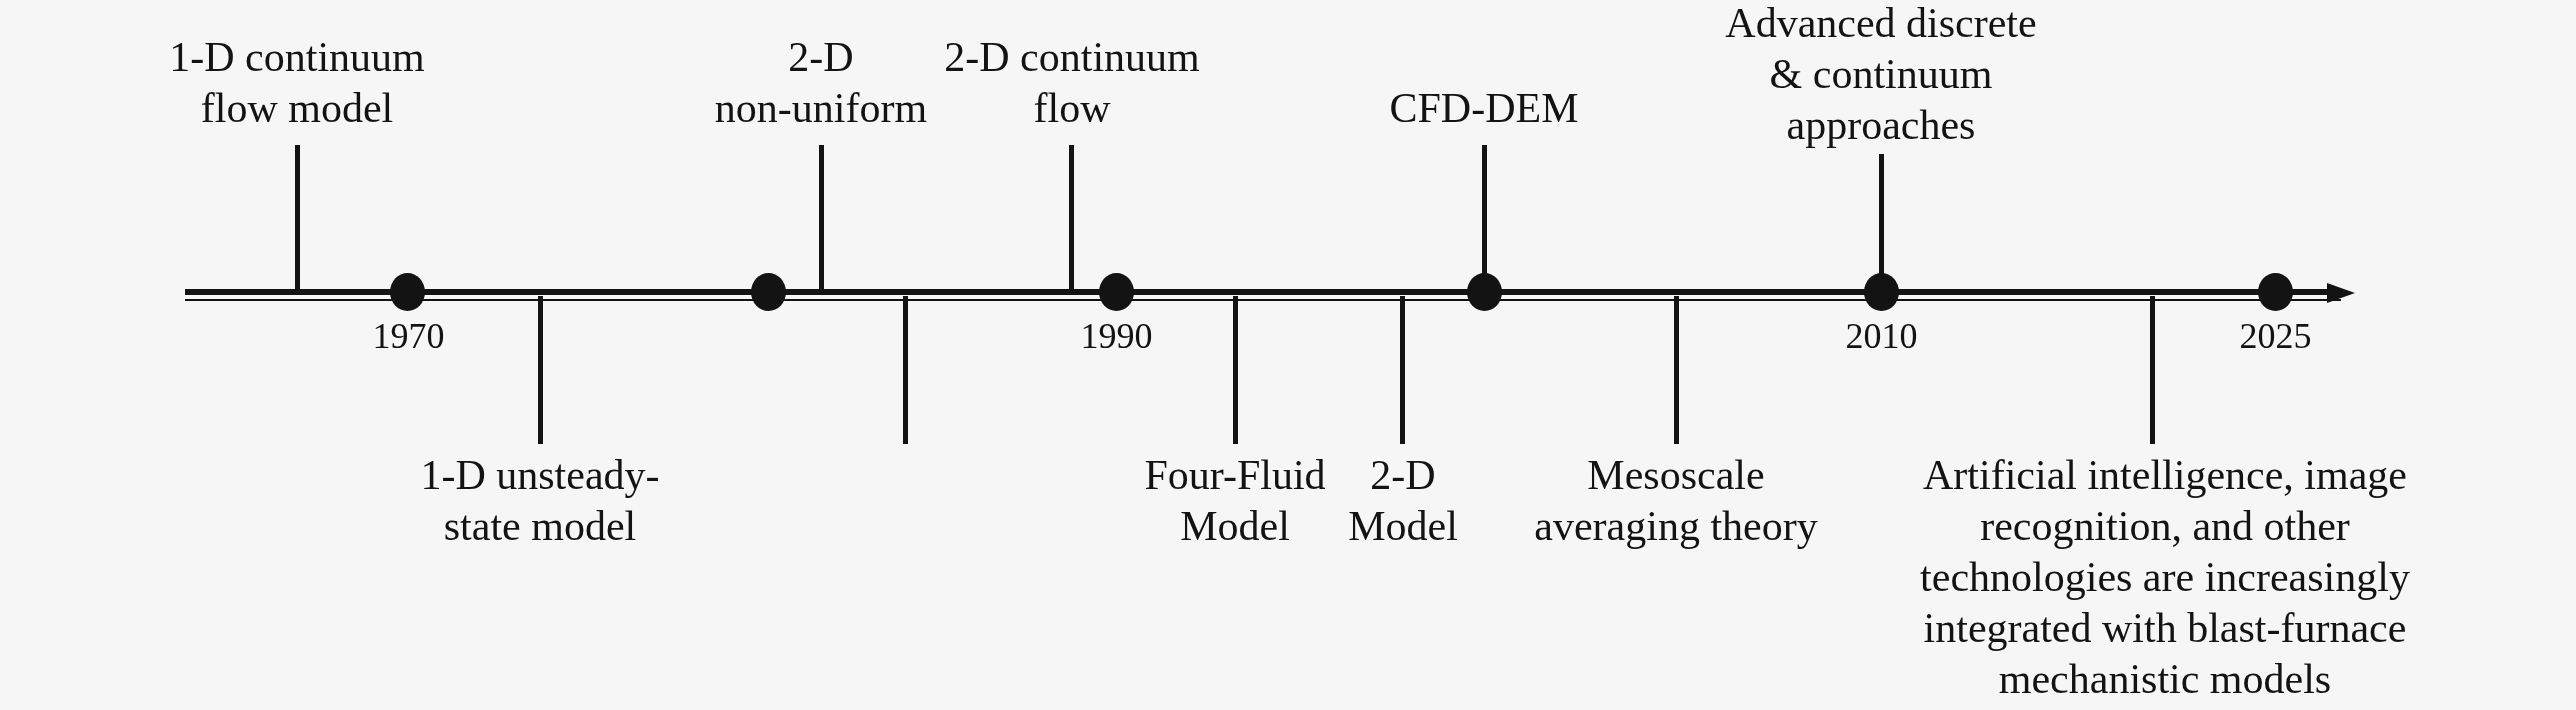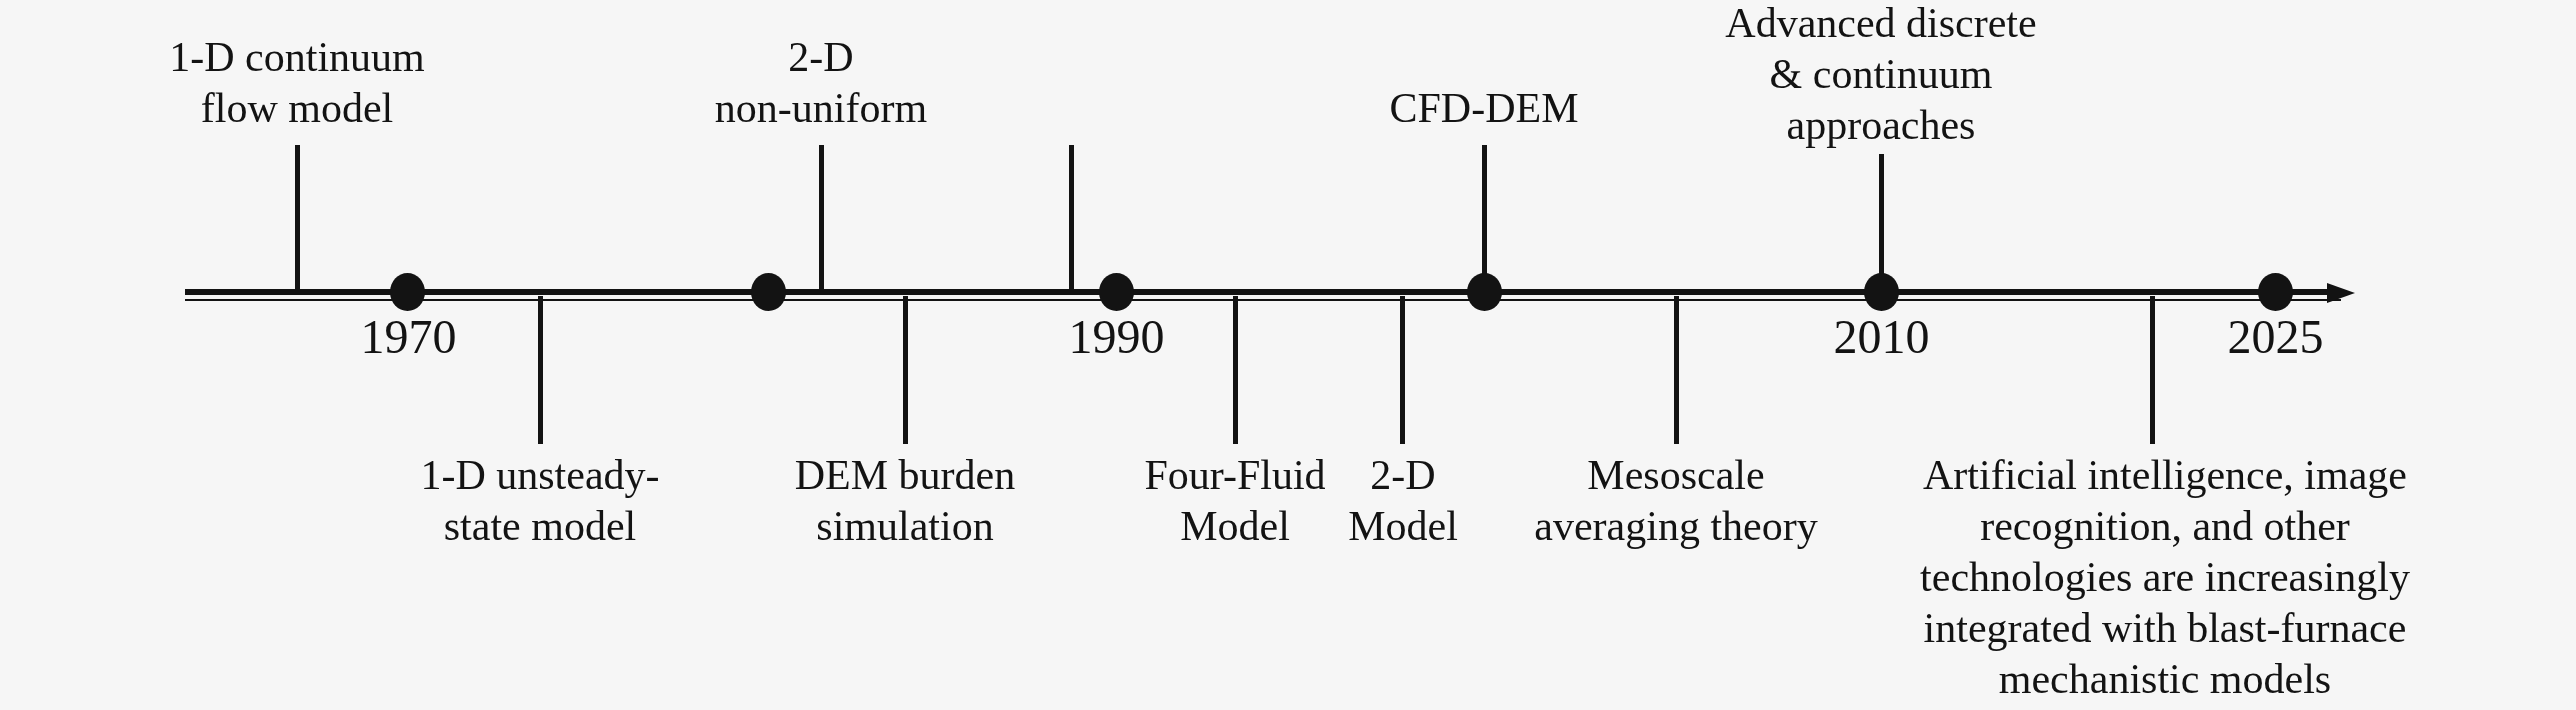--- a/index.html
+++ b/index.html
@@ -65,21 +65,21 @@
     font-size: 42px;
     line-height: 51px;
     white-space: pre-line;
     letter-spacing: 0px;
   }
   .year {
     position: absolute;
     width: 231px;
     top: 311px;
     text-align: center;
-    font-size: 48px;
+    font-size: 36px;
     line-height: 51px;
   }
 </style>
 </head>
 <body>
 
 <div id="stage">
 
   <div class="axis-main"></div>
   <div class="axis-underline"></div>
@@ -107,29 +107,29 @@
 
   <div class="year" style="left:293px">1970</div>
   <div class="year" style="left:1001px">1990</div>
   <div class="year" style="left:1766px">2010</div>
   <div class="year" style="left:2160px">2025</div>
 
   <div class="lbl" style="left:20px;   top:32px">1-D continuum
 flow model</div>
   <div class="lbl" style="left:544px;  top:32px">2-D
 non-uniform</div>
+  <div class="lbl" style="left:795px; top:32px">2-D continuum
+flow</div>
   <div class="lbl" style="left:1207px; top:83px">CFD-DEM</div>
   <div class="lbl" style="left:1604px; top:-2.3px">Advanced discrete
 &amp; continuum
 approaches</div>
 
   <div class="lbl" style="left:263px;  top:450px">1-D unsteady-
 state model</div>
-  <div class="lbl" style="left:628px;  top:450px">DEM burden
-simulation</div>
   <div class="lbl" style="left:958px; top:450px">Four-Fluid
 Model</div>
   <div class="lbl" style="left:1126px; top:450px">2-D
 Model</div>
   <div class="lbl" style="left:1888px; top:450px">Artificial intelligence, image
 recognition, and other
 technologies are increasingly
 integrated with blast-furnace
 mechanistic models</div>
   <div class="lbl" style="left:1399px; top:450px">Mesoscale

